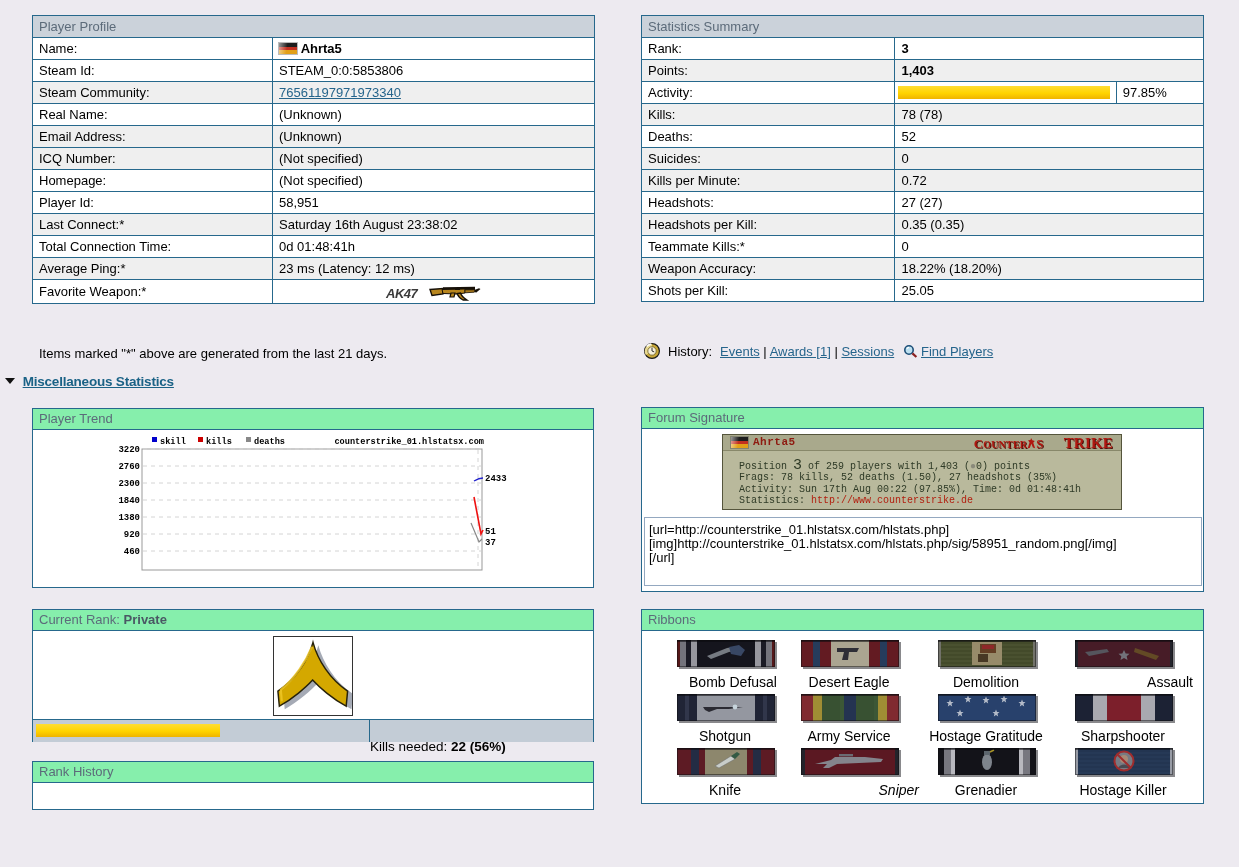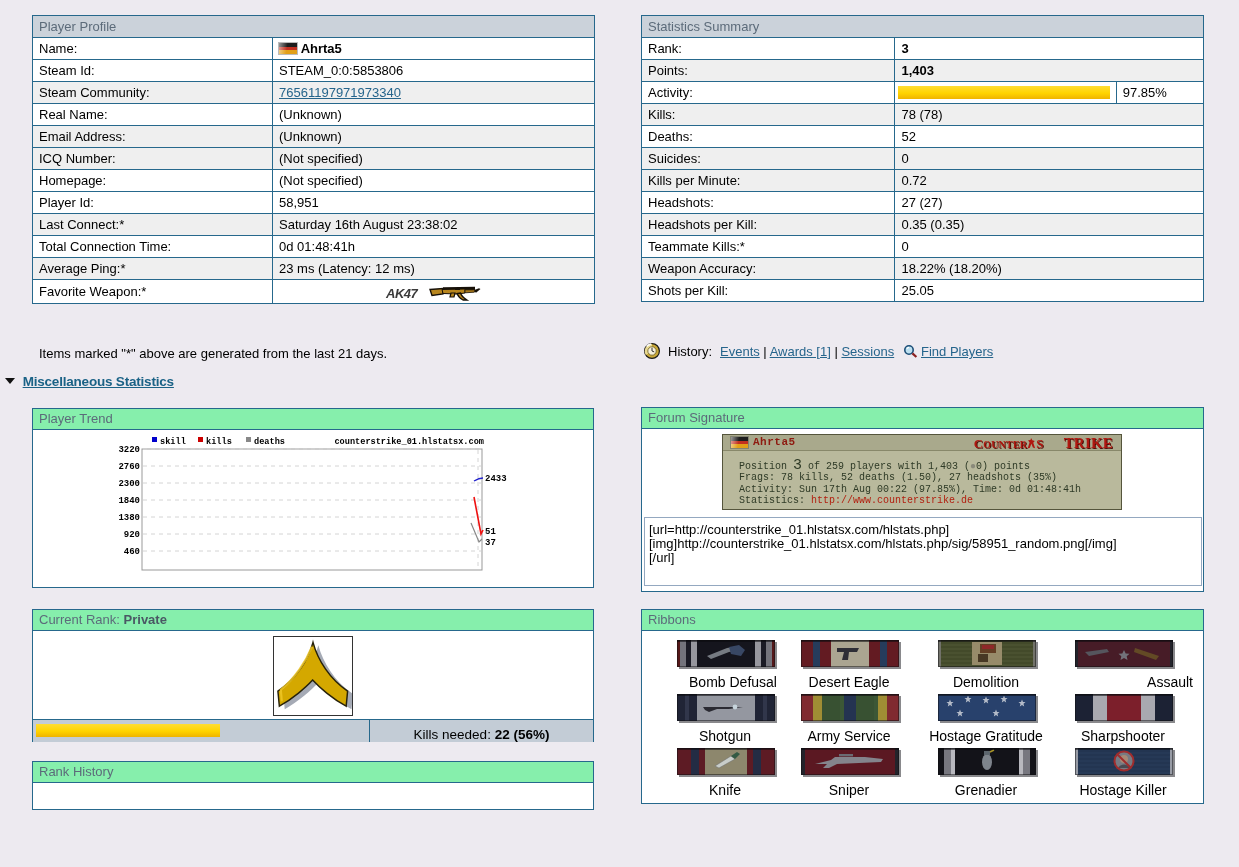--- a/index.html
+++ b/index.html
@@ -264,21 +264,21 @@
     <svg width="78" height="78" viewBox="0 0 80 80">
       <path id="chv" d="M40,5.5 C35,24 22.5,43 4,55.5 L5.5,71 C19,63.5 33,51.5 39.6,44.2 C46.2,51.5 60.2,63.5 74,71 L75.5,55.5 C57.1,43 45,24 40,5.5 Z" fill="#A5AAB5" transform="translate(5.5,3)"></path>
       <path d="M40,5.5 C35,24 22.5,43 4,55.5 L5.5,71 C19,63.5 33,51.5 39.6,44.2 C46.2,51.5 60.2,63.5 74,71 L75.5,55.5 C57.1,43 45,24 40,5.5 Z" fill="#D4A800" stroke="#27220A" stroke-width="1.5"></path>
       <path d="M39,10 C33,25 21,43 7,54 L8,66" stroke="#EFC726" stroke-width="2.2" fill="none" opacity=".85"></path>
     </svg>
   </div>
 </div>
 <div style="position:relative;width:100%;height:22px;border-top:1px solid #26688C;background:#C3CCD6;">
   <div style="position:absolute;left:3px;top:4px;width:184px;height:13px;background:linear-gradient(#FFDD33,#FFD400 55%,#EFB400);"></div>
   <div style="position:absolute;left:336px;top:0;width:1px;height:22px;background:#26688C;"></div>
-  <div style="position:absolute;left:337px;top:4px;width:223px;height:22px;line-height:22px;text-align:center;font-size:13.5px;">Kills needed: <b>22 (56%)</b></div>
+  <div style="position:absolute;left:337px;top:16px;width:223px;height:22px;line-height:22px;font-size:13.5px;">Kills needed: <b>22 (56%)</b></div>
 </div>
 </div>
 
 <div class="bx" style="left:32px;top:761px;width:560px;height:47px;">
 <div class="bh">Rank History</div>
 <div style="width:100%;height:26px;background:#fff;"></div>
 </div>
 
 <div class="bx" style="left:641px;top:609px;width:561px;height:193px;">
 <div class="bh">Ribbons</div>
@@ -429,21 +429,21 @@
       <svg width="98" height="27" style="position:absolute;left:159px;top:117px;box-shadow:2px 2px 0 rgba(20,20,25,.5);">
         <rect width="98" height="27" fill="#651A24"></rect>
         <rect x="0" width="4" height="27" fill="#26262E"></rect>
         <rect x="94" width="4" height="27" fill="#26262E"></rect>
         <path d="M14,16 l16,-4 4,-3 30,0 18,2 -2,3 -44,2 -8,4 -6,0 4,-4 z" fill="#92929A"></path>
         <rect x="38" y="6" width="14" height="2.4" fill="#76767E"></rect>
         <rect width="98" height="27" fill="rgba(12,12,16,0.10)"></rect>
         <rect x="0.5" y="0.5" width="97" height="26" fill="none" stroke="rgba(15,15,18,.5)" stroke-width="1"></rect>
         <rect x="0" y="0" width="98" height="2" fill="rgba(10,10,12,.55)"></rect>
       </svg>
-      <div style="position:absolute;left:137px;top:151px;width:140px;text-align:center;font-size:14px;">Sniper</div>
+      <div style="position:absolute;left:137px;top:151px;width:140px;text-align:right;font-size:14px;font-style:italic;">Sniper</div>
       <svg width="98" height="27" style="position:absolute;left:296px;top:117px;box-shadow:2px 2px 0 rgba(20,20,25,.5);">
         <rect width="98" height="27" fill="#15151A"></rect>
         <rect x="6" width="7" height="27" fill="#84848C"></rect>
         <rect x="85" width="7" height="27" fill="#84848C"></rect>
         <rect x="13" width="4" height="27" fill="#CCCCD2"></rect>
         <rect x="81" width="4" height="27" fill="#CCCCD2"></rect>
         <ellipse cx="49" cy="14" rx="5" ry="8" fill="#8C929A"></ellipse>
         <rect x="46" y="3" width="6" height="4" fill="#667078"></rect>
         <path d="M52,4 l4,-2" stroke="#B8A22C" stroke-width="1.6"></path>
         <rect width="98" height="27" fill="rgba(12,12,16,0.10)"></rect>

